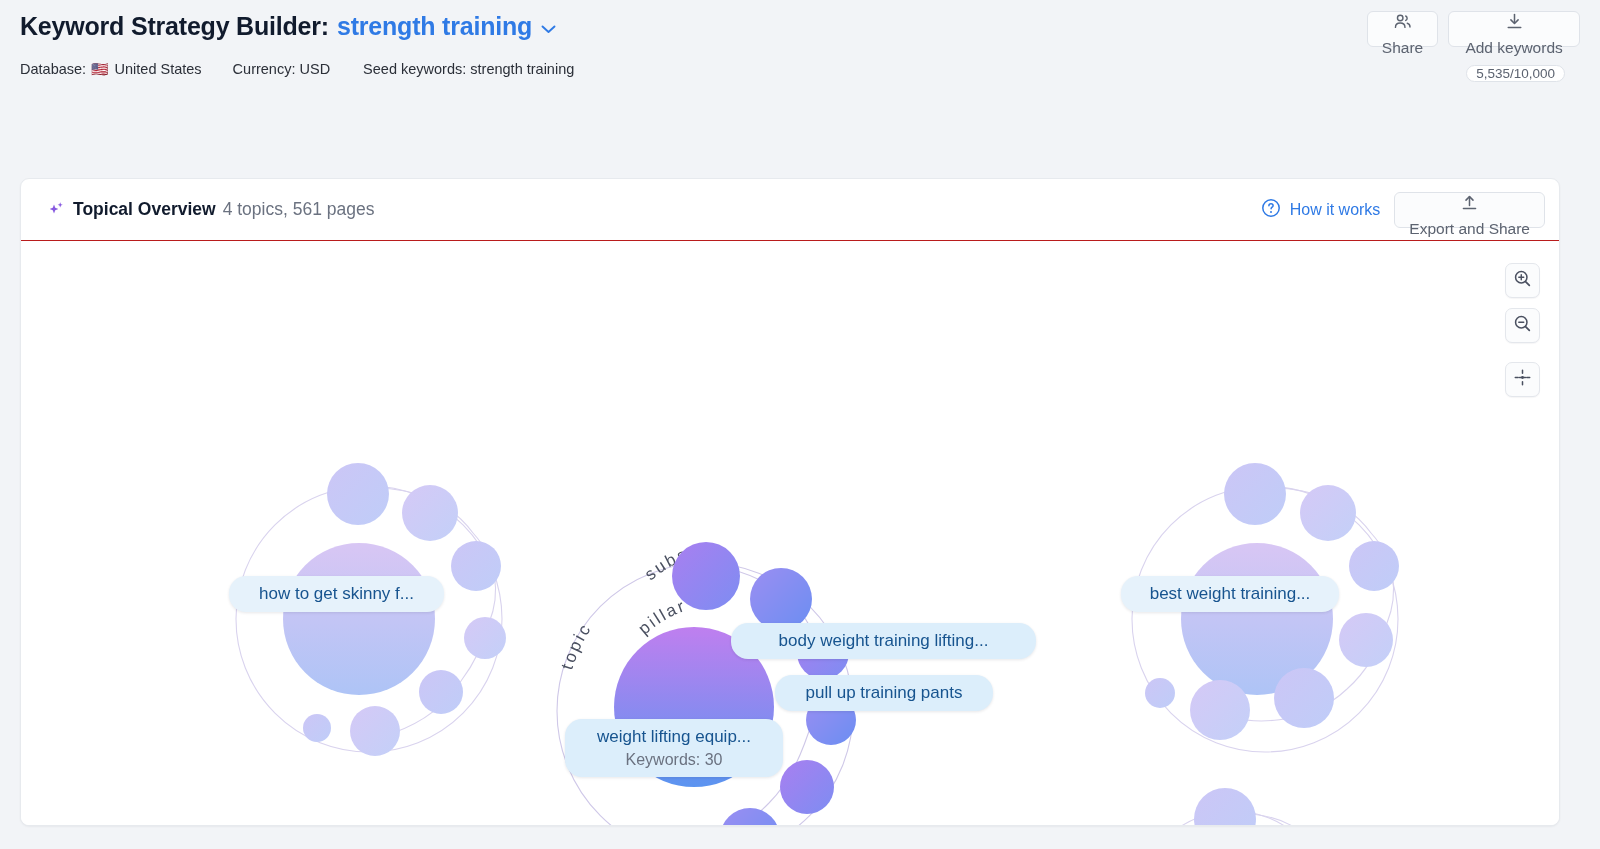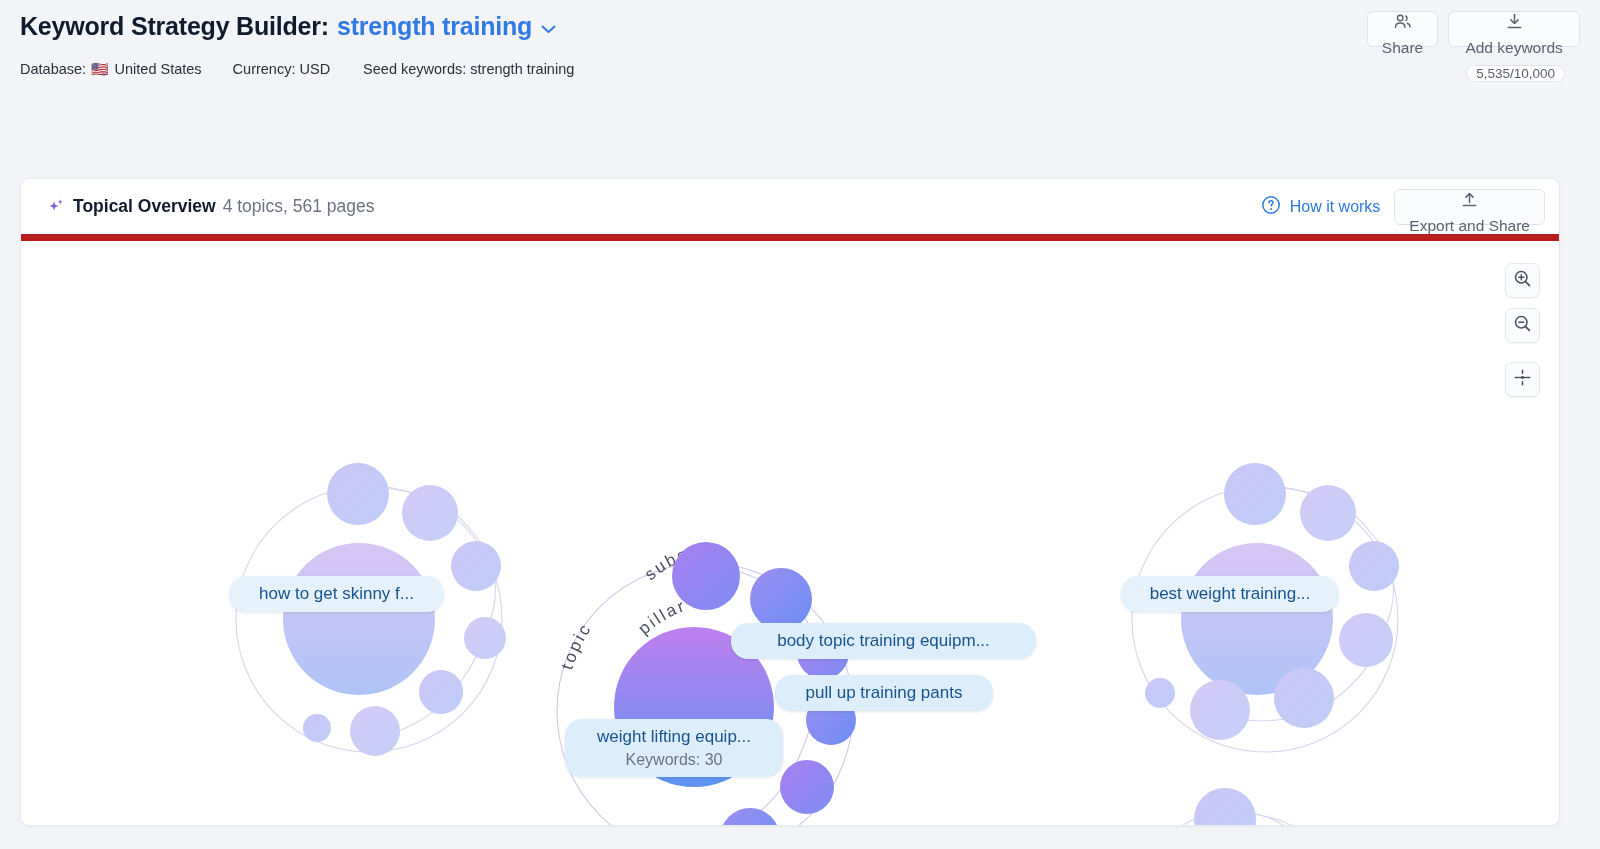--- a/index.html
+++ b/index.html
@@ -74,21 +74,21 @@
 
   
   .card {
     position: absolute; left: 20px; top: 178px;
     width: 1540px; height: 648px;
     background: #ffffff; border: 1px solid #e7eaee; border-radius: 9px;
     box-shadow: 0 1px 2px rgba(16,24,40,.05);
     overflow: hidden;
   }
   .card-head {
-    position: relative; height: 62px; border-bottom: 7px solid #b91c1c;
+    position: relative; height: 62px; border-bottom: 1px solid #b91c1c;
     display: flex; align-items: center; padding: 0 14px 0 25px;
   }
   .ai-spark { width: 22px; height: 22px; margin-right: 5px; flex: none; }
   .card-title { font-size: 17.5px; font-weight: bold; color: #111b2d; }
   .card-sub { font-size: 17.5px; color: #6b7280; margin-left: 7px; }
   .card-head-right {
     margin-left: auto; display: flex; align-items: center; gap: 14px;
   }
   .link-how {
     display: inline-flex; align-items: center; gap: 9px;
@@ -320,21 +320,21 @@
           <circle cx="1299" cy="705" r="15" fill="url(#gPale2)"></circle>
         </g>
       </svg>
 
       <div class="blabel pale" style="left:208px; top:335px; width:215px;">
         <span>how to get skinny f...</span>
       </div>
 
 
       <div class="blabel" style="left:710px; top:382px; width:305px;">
-        <span>body topic training equipm...</span>
+        <span>body weight training lifting...</span>
       </div>
 
       <div class="blabel" style="left:754px; top:434px; width:218px;">
         <span>pull up training pants</span>
       </div>
 
       <div class="blabel" style="left:544px; top:478px; width:218px;">
         <span>weight lifting equip...</span>
         <span class="sub">Keywords: 30</span>
       </div>

